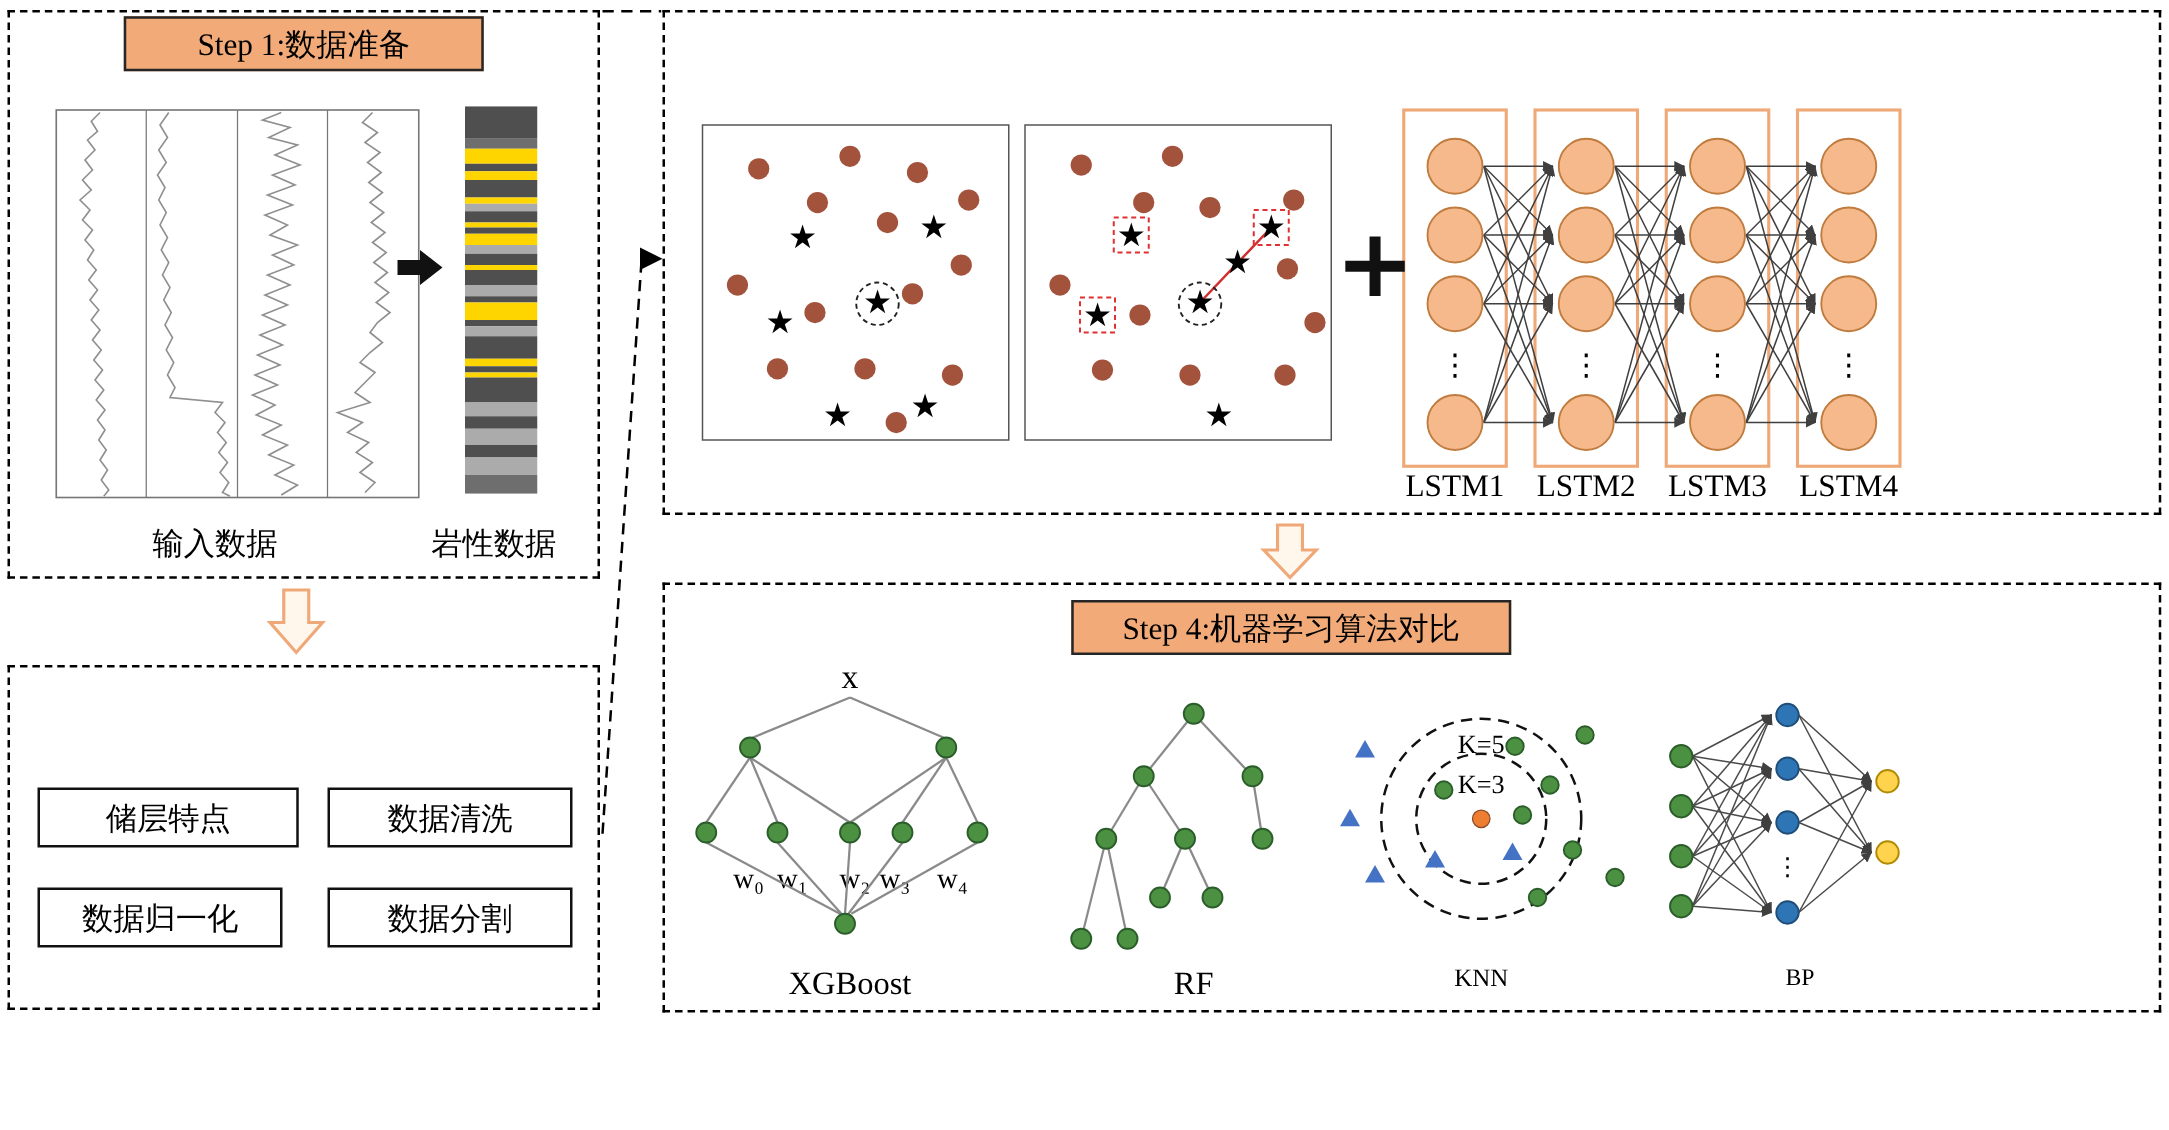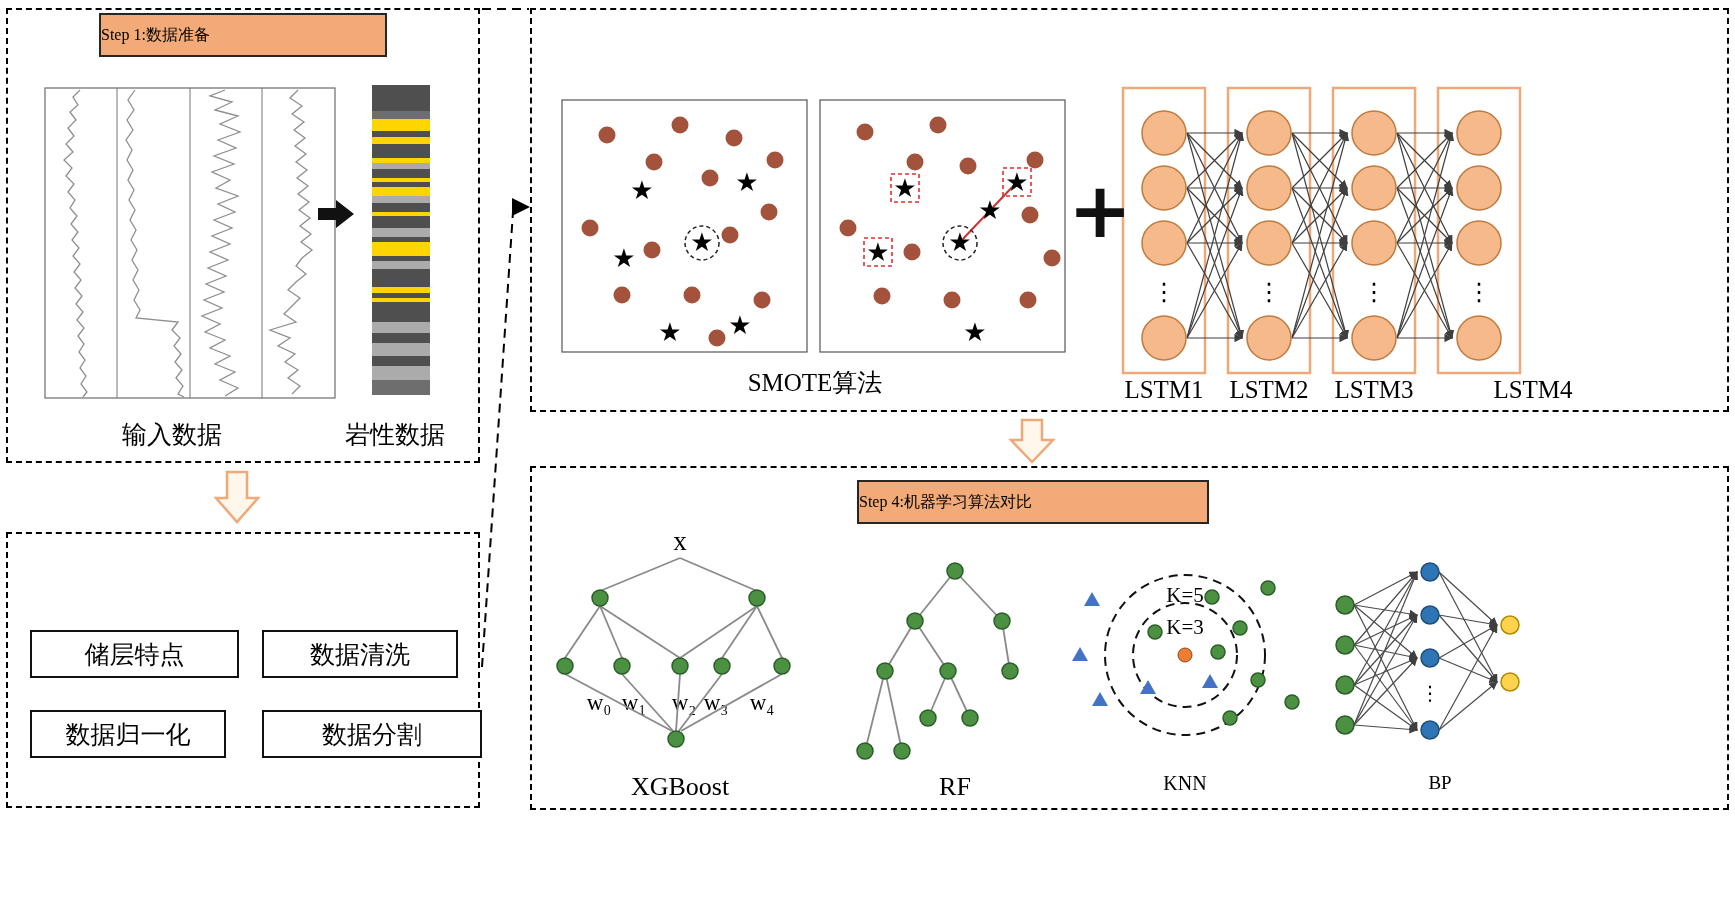--- a/index.html
+++ b/index.html
@@ -1,21 +1,21 @@
 <!DOCTYPE html>
 <html><head>
 <meta charset="utf-8">
 <style>
   * { margin:0; padding:0; box-sizing:border-box; }
   body { background:#fff; font-family:"Liberation Serif","DejaVu Serif",serif; }
   .canvas { position:relative; width:1735px; height:904px; background:#fff; overflow:hidden; }
   .layer { position:absolute; left:0; top:0; pointer-events:none; }
   .panel { position:absolute; border:2px dashed #000; background:transparent; }
-  .hdr { position:absolute; display:flex; align-items:center; 
-         background:#F2AB78; border:2px solid #262626; font-size:16px; color:#000; }
+  .hdr { position:absolute; display:flex; align-items:center; justify-content:center;
+         background:#F2AB78; border:2px solid #262626; font-size:25px; color:#000; }
   .lbl { position:absolute; text-align:center; font-size:25px; color:#000; }
   .wbox { position:absolute; display:flex; align-items:center; justify-content:center;
           background:#fff; border:2px solid #111; font-size:25px; color:#000; }
   #litho-column { position:absolute; left:372px; top:85px; width:58px; height:310px;
                   display:flex; flex-direction:column; overflow:hidden; }
   .plus { position:absolute; font-weight:bold; font-family:"DejaVu Sans",sans-serif;
           font-size:76px; color:#111; width:64px; text-align:center; }
   svg text { font-family:"Liberation Serif","DejaVu Serif",serif; fill:#000; }
 </style>
 </head>
@@ -337,29 +337,28 @@
 
   <div class="wbox" style="left:30px;top:630px;width:209px;height:48px">
     <span>储层特点</span>
   </div>
   <div class="wbox" style="left:30px;top:710px;width:196px;height:48px">
     <span>数据归一化</span>
   </div>
   <div class="wbox" style="left:262px;top:630px;width:196px;height:48px">
     <span>数据清洗</span>
   </div>
-  <div class="wbox" style="left:262px;top:710px;width:220px;height:48px">
+  <div class="wbox" style="left:262px;top:710px;width:196px;height:48px">
     <span>数据分割</span>
   </div>
 
-  <div class="lbl" style="left:695px;top:366px;width:240px">SMOTE算法</div>
   <div class="plus" style="left:1068px;top:166px">+</div>
   <div class="lbl" style="left:1119px;top:376px;width:90px">LSTM1</div>
   <div class="lbl" style="left:1224px;top:376px;width:90px">LSTM2</div>
   <div class="lbl" style="left:1329px;top:376px;width:90px">LSTM3</div>
-  <div class="lbl" style="left:1488px;top:376px;width:90px">LSTM4</div>
+  <div class="lbl" style="left:1434px;top:376px;width:90px">LSTM4</div>
 
   <div class="lbl" style="left:600px;top:772px;width:160px;font-size:26px">XGBoost</div>
   <div class="lbl" style="left:885px;top:772px;width:140px;font-size:26px">RF</div>
   <div class="lbl" style="left:1115px;top:772px;width:140px;font-size:20px">KNN</div>
   <div class="lbl" style="left:1370px;top:772px;width:140px;font-size:19px">BP</div>
 
 </div>
 
 </body></html>

